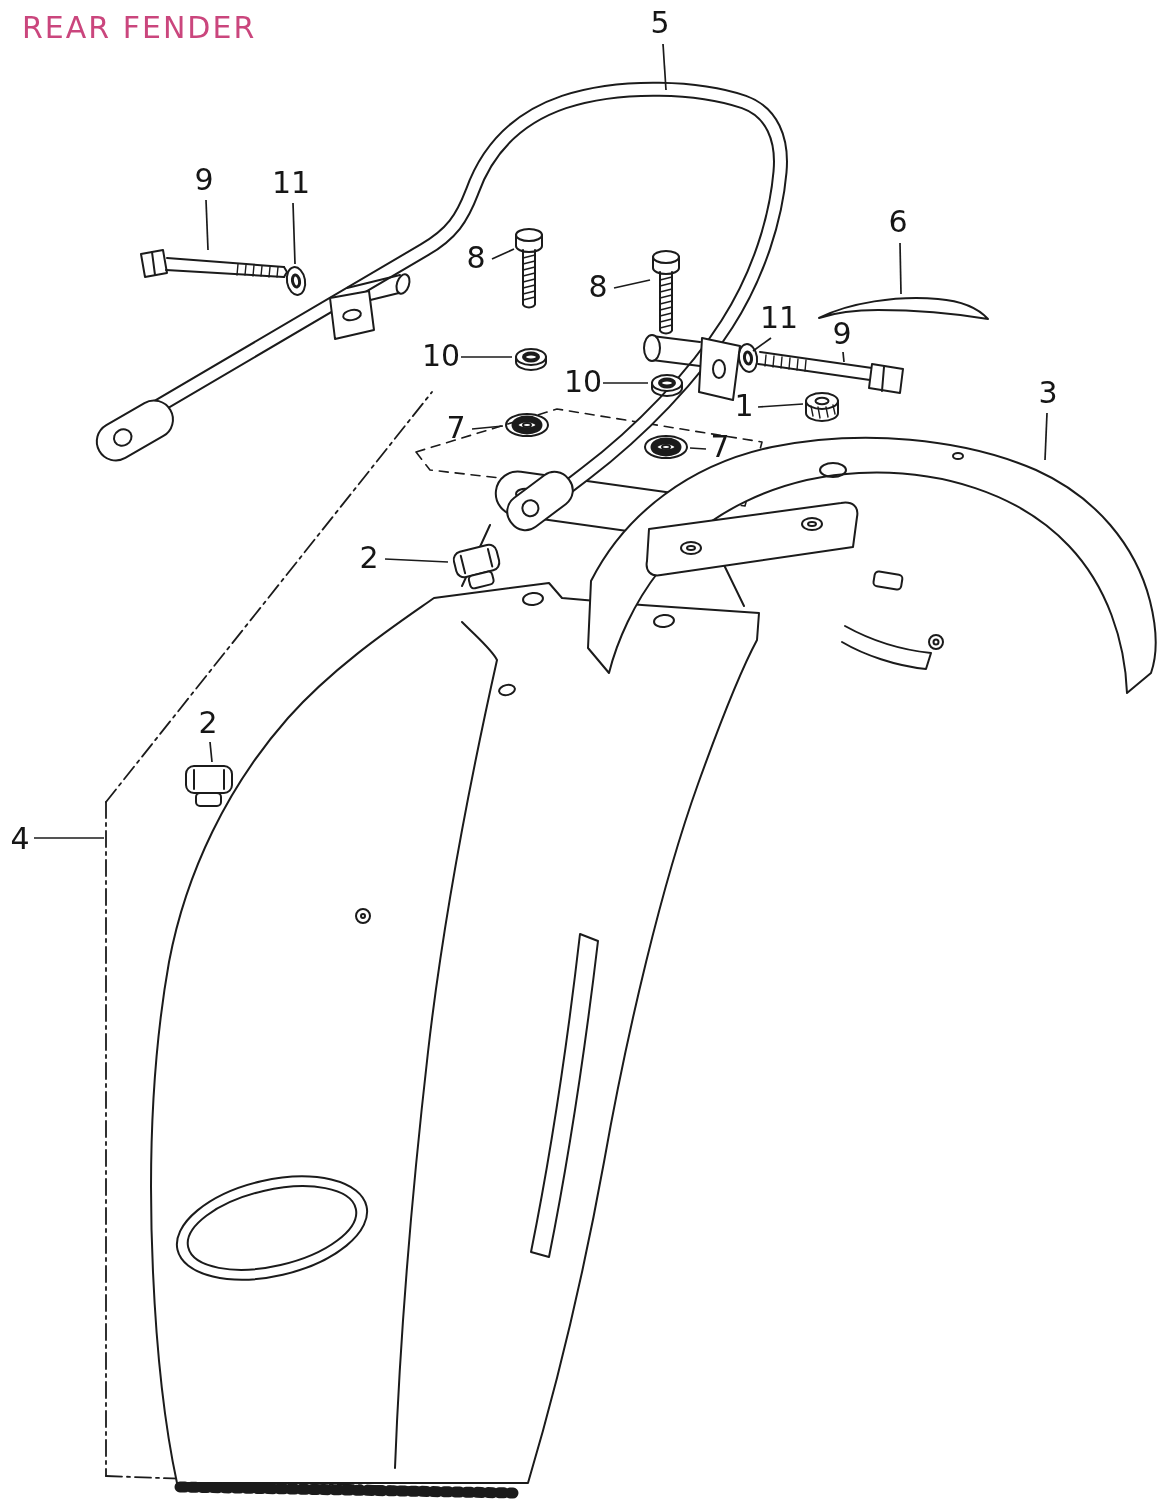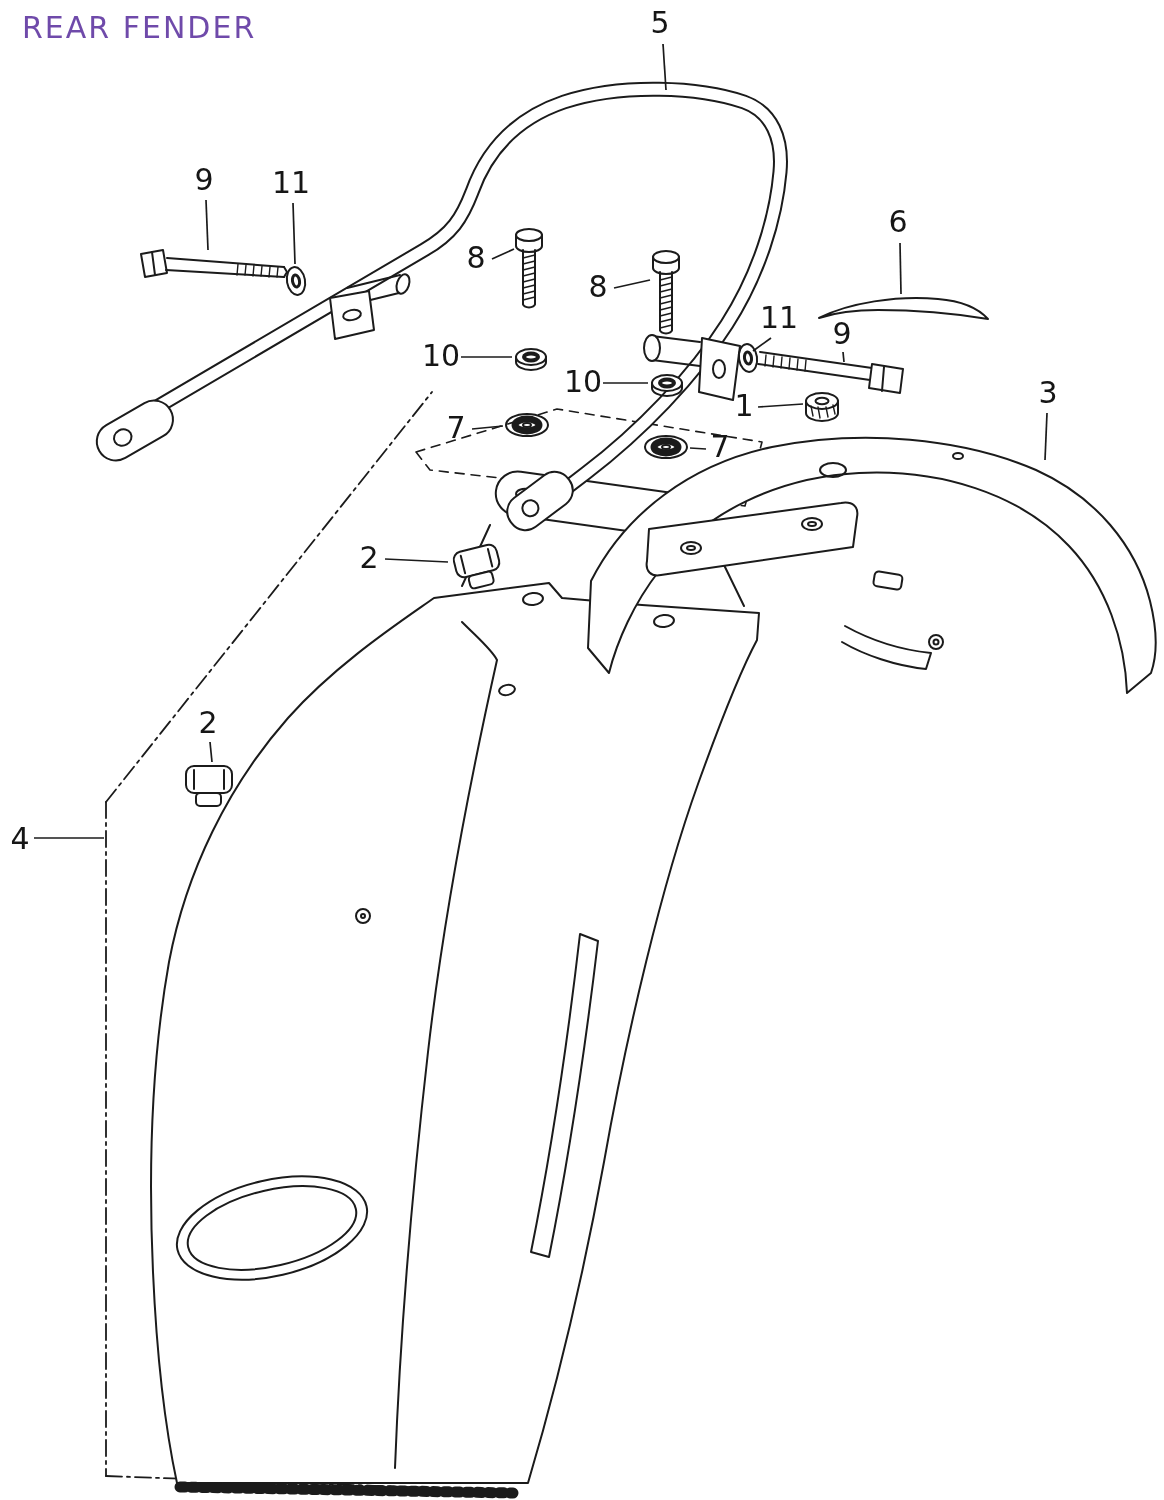--- a/index.html
+++ b/index.html
@@ -12,21 +12,21 @@
   .dashdot{stroke-dasharray:16 5 3 5;stroke-width:1.8;}
   .dashed{stroke-dasharray:9 7;stroke-width:1.6;}
   .leader{stroke:#1b1b1b;stroke-width:1.7;}
   text.pn{font-size:30px;fill:#161616;stroke:none;font-family:"DejaVu Sans",sans-serif;}
   .wfill{fill:#ffffff;}
 </style>
 </head>
 <body>
 
 <div class="stage">
-  <div class="title" style="color: #4c1d95;">REAR FENDER</div>
+  <div class="title" style="color: #be185d;">REAR FENDER</div>
 
   <svg class="diagram" width="1164" height="1500" viewBox="0 0 1164 1500">
     <defs>
       <path id="railpath" d="M128 424 L424 250 C452 234 462 218 472 192 C488 147 520 117 564 102 C622 83 700 87 744 102 C772 112 783 139 780 172 C776 218 759 274 727 324 C694 376 640 432 586 473 L556 496"></path>
     </defs>
 
     <g class="art">
 
       <g>
         <path class="dashdot" d="M106 802 L106 1476"></path>

